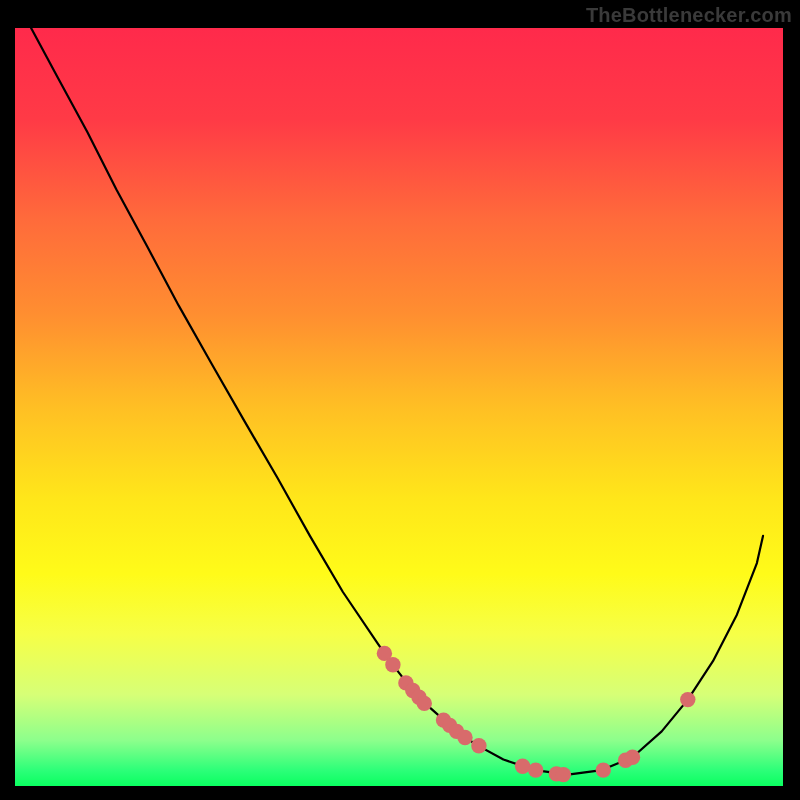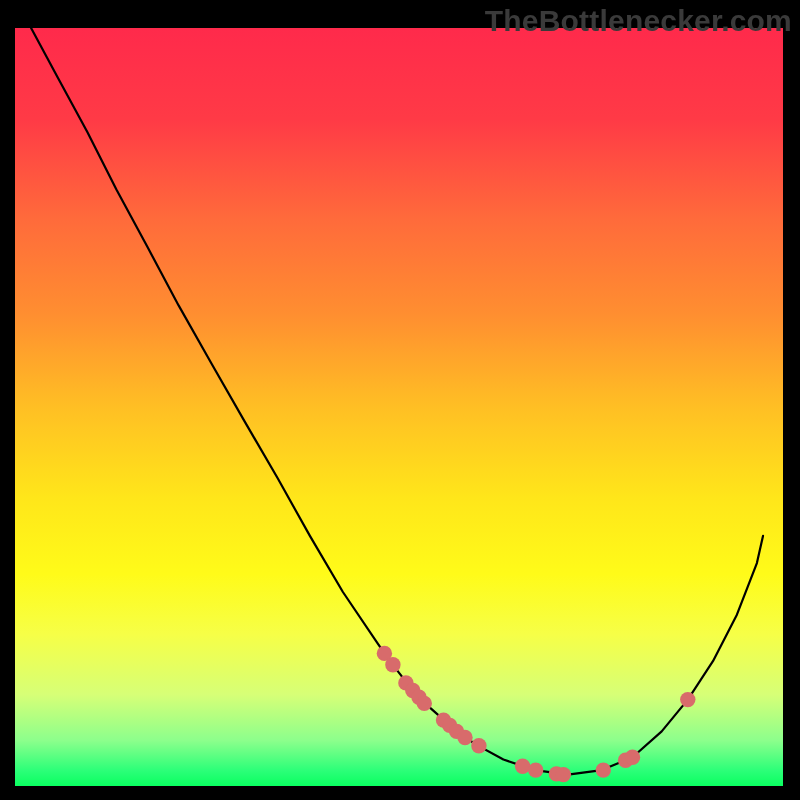--- a/index.html
+++ b/index.html
@@ -14,21 +14,21 @@
   .stage {
     position: relative;
     width: 800px;
     height: 800px;
   }
   .watermark {
     position: absolute;
     top: 4px;
     right: 8px;
     color: #3a3a3a;
-    font-size: 30px;
+    font-size: 20px;
     font-weight: 600;
     letter-spacing: 0.2px;
     z-index: 5;
     pointer-events: none;
   }
   svg {
     display: block;
   }
 </style>
 </head>

